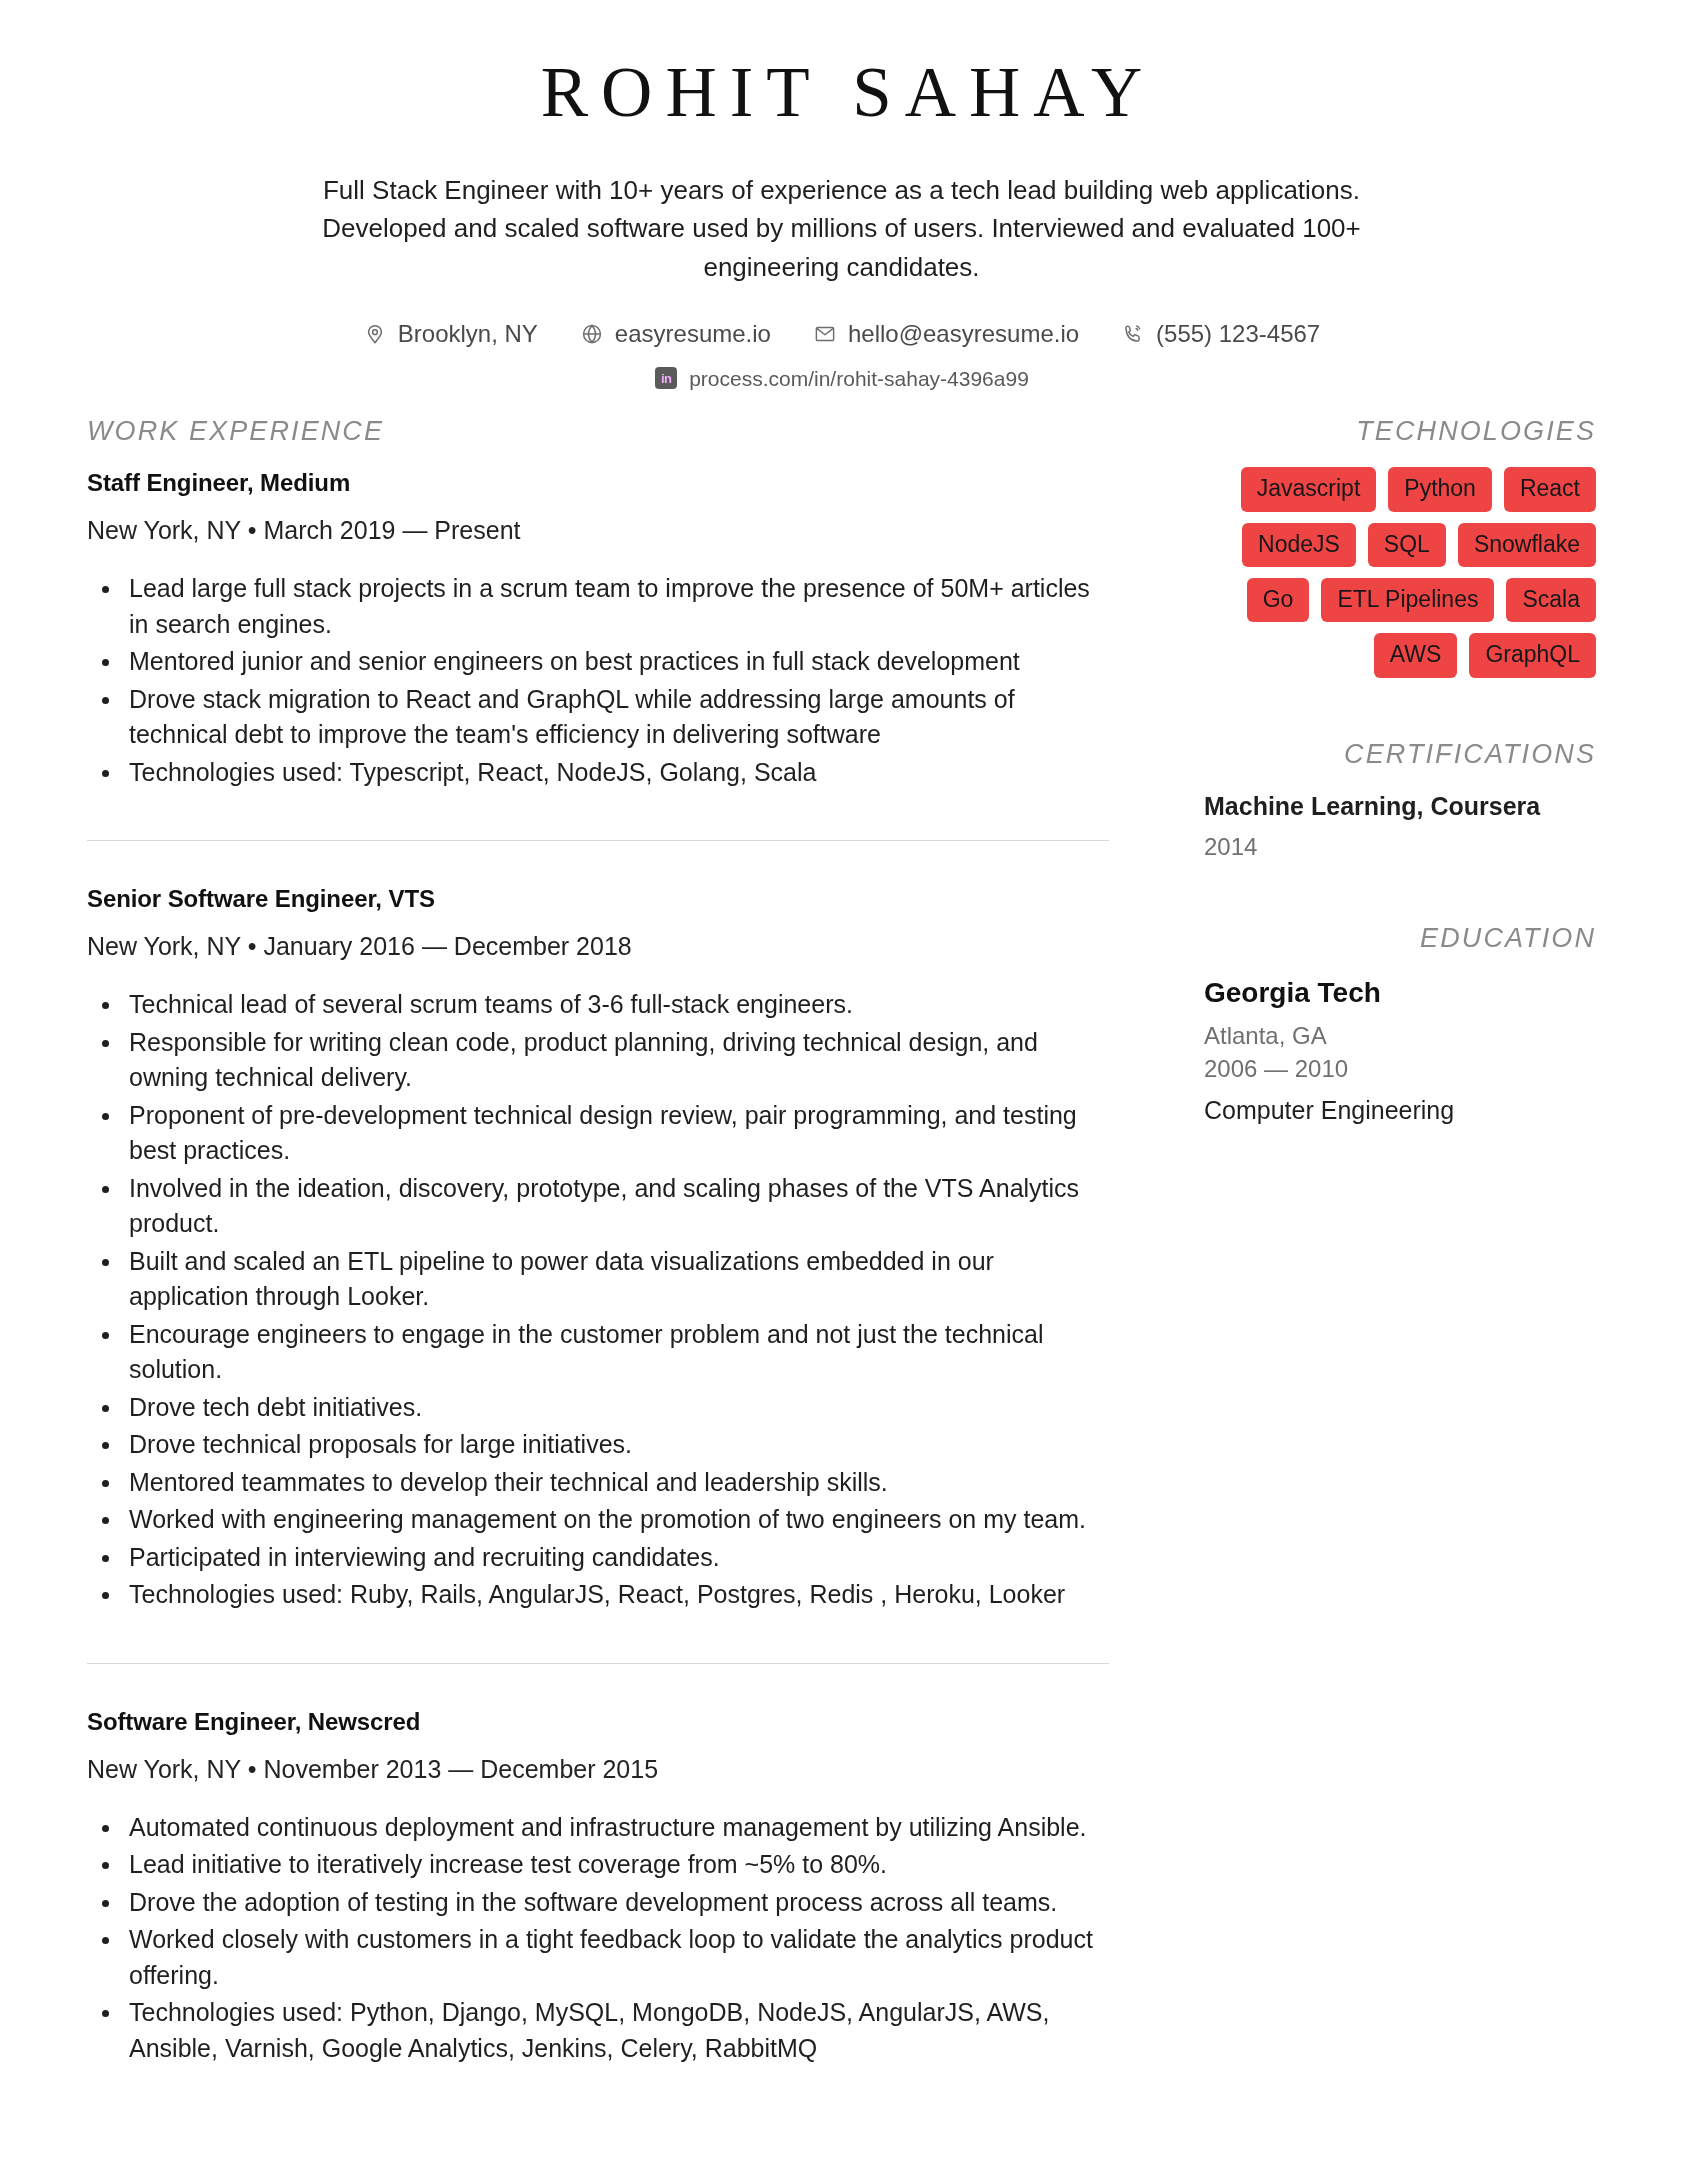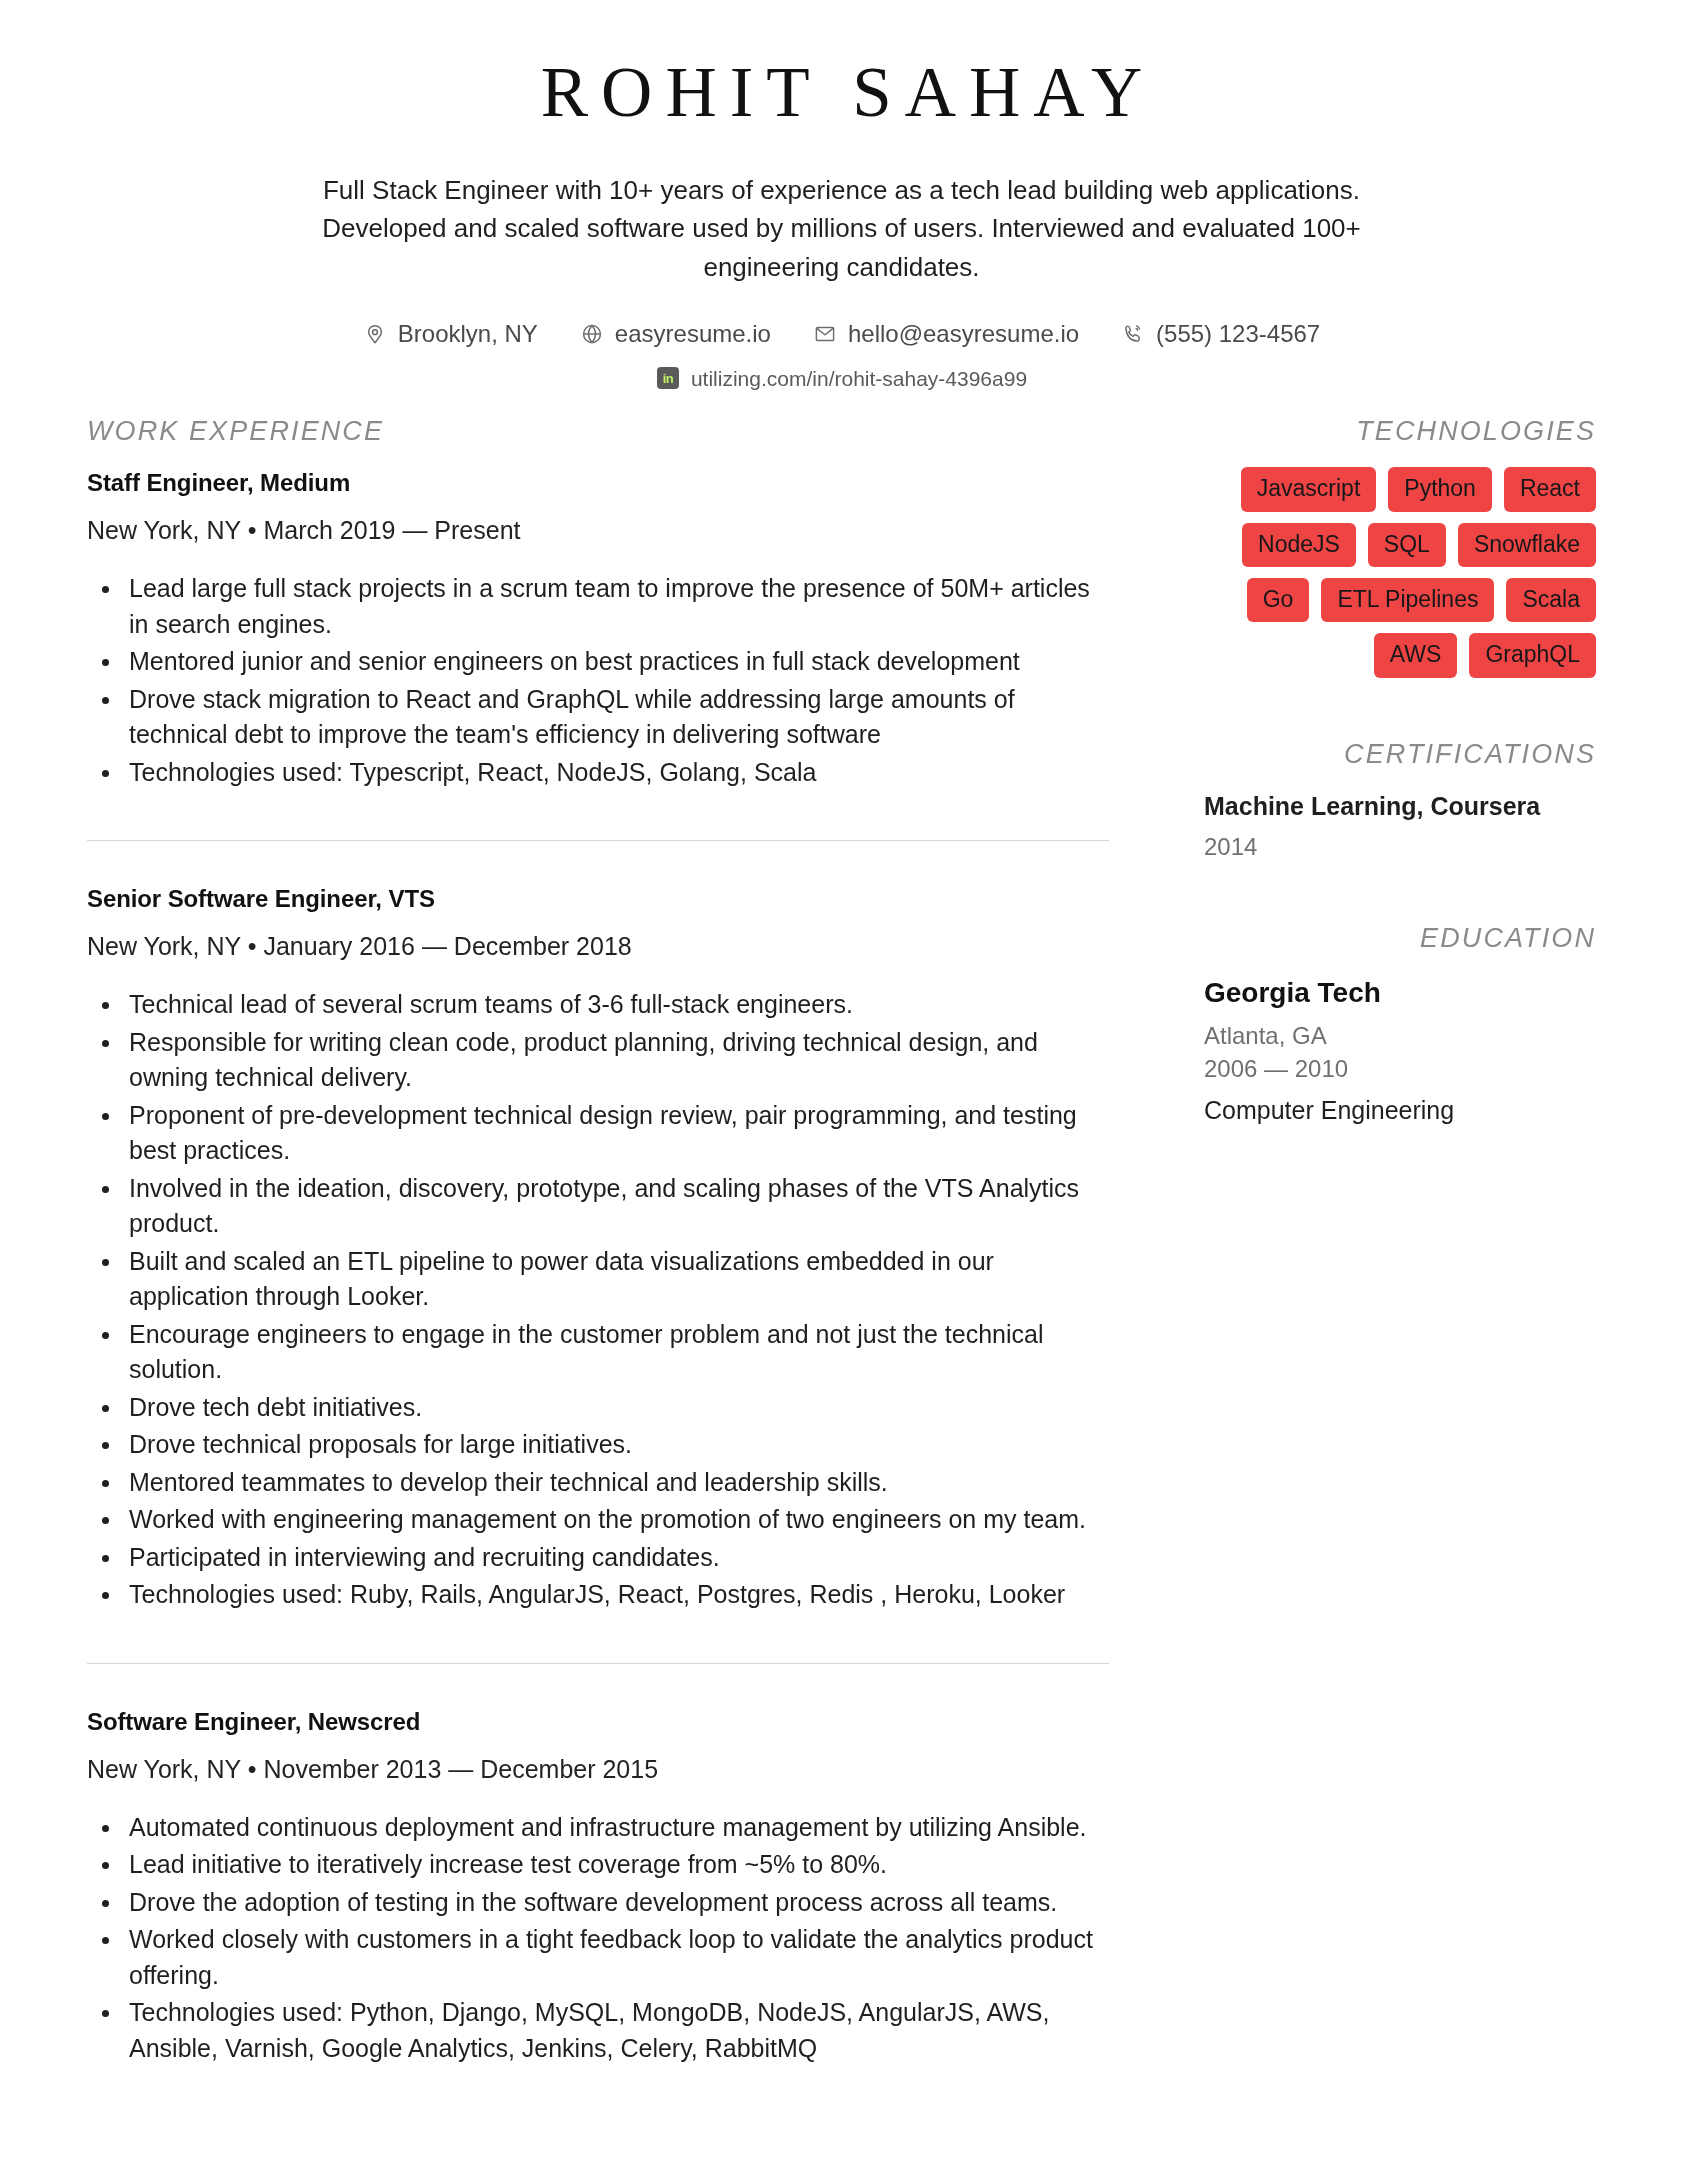--- a/index.html
+++ b/index.html
@@ -81,21 +81,21 @@
   .contact-item svg { display: block; }
   .ci-text { line-height: 1; }
   .contact-item.small .ci-text { font-size: 21px; color: #5a5a5a; }
   .li-badge {
     width: 22px; height: 22px;
     background: #5a5a5a;
     border-radius: 4px;
     display: inline-flex;
     align-items: center;
     justify-content: center;
-    color: #bef264;
+    color: #f0abfc;
     font-size: 13px;
     font-weight: 700;
     letter-spacing: -0.5px;
     font-family: "Liberation Sans", sans-serif;
   }
 
   
   .columns {
     display: flex;
     align-items: flex-start;
@@ -270,21 +270,21 @@
         <span class="ci-text">(555) 123-4567</span>
       </span>
 
     </div>
 
     <div class="contact-row second">
       <span class="contact-item small">
         <span class="ci-icon">
           <span class="li-badge">in</span>
         </span>
-        <span class="ci-text">utilizing.com/in/rohit-sahay-4396a99</span>
+        <span class="ci-text">process.com/in/rohit-sahay-4396a99</span>
       </span>
     </div>
   </div>
 
   <div class="columns">
 
     <div class="col-main">
 
       <div class="section-title">WORK EXPERIENCE</div>
 

